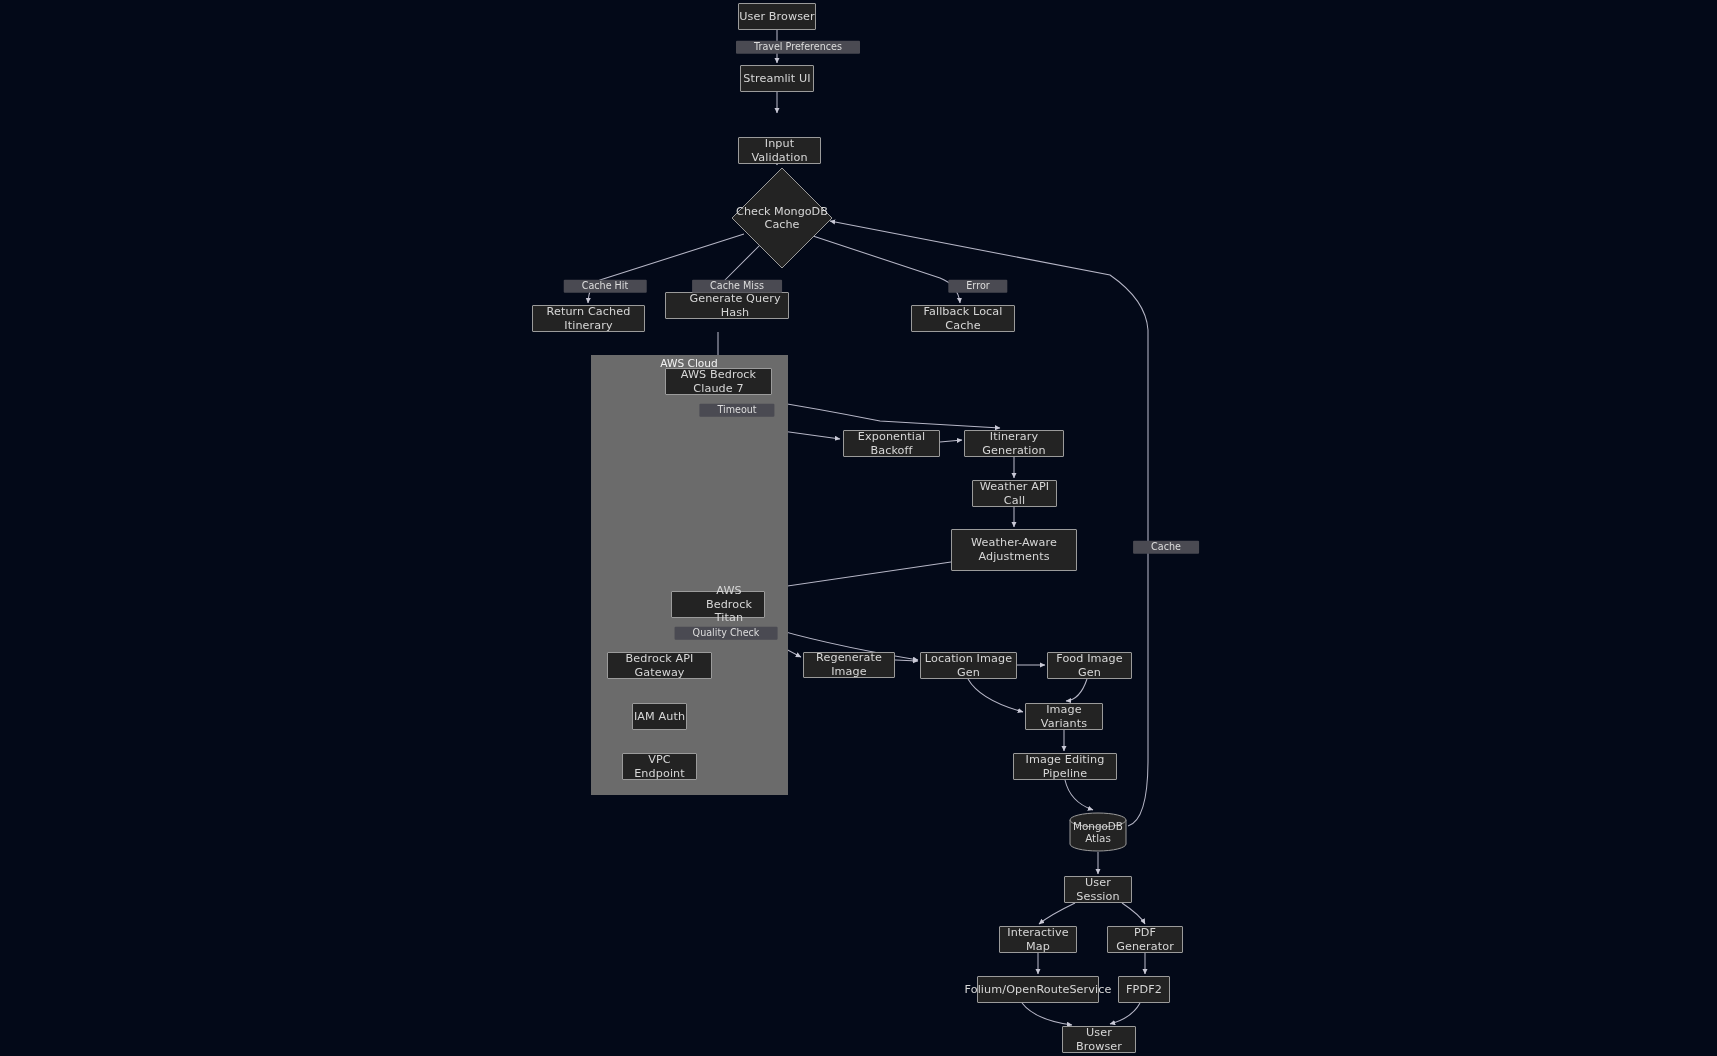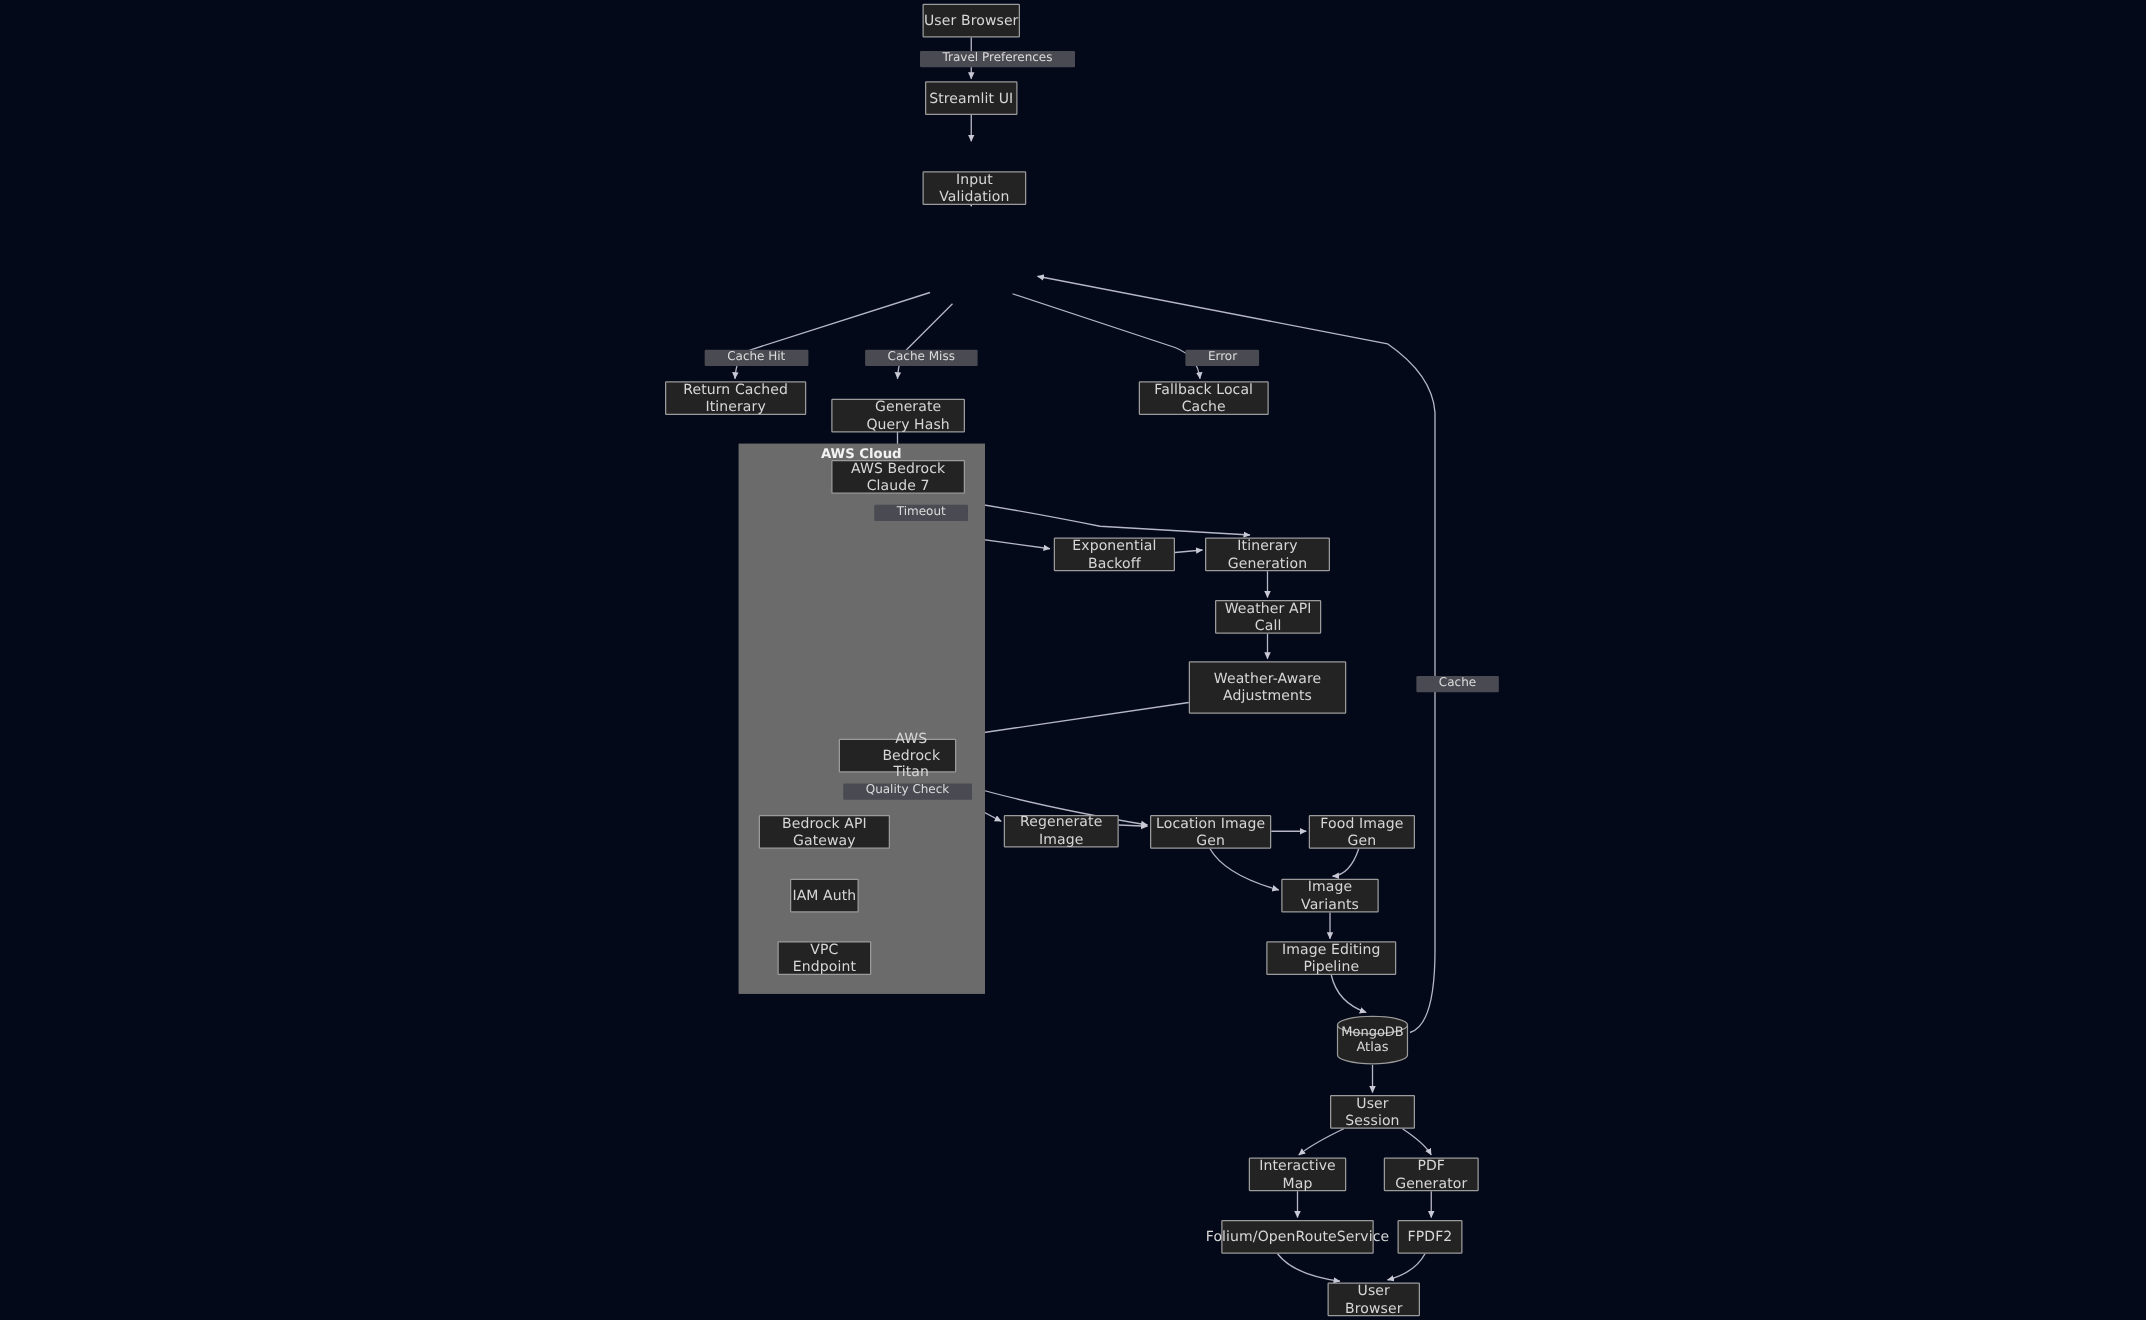--- a/index.html
+++ b/index.html
@@ -95,21 +95,21 @@
     position: absolute;
     box-sizing: border-box;
     background: #6b6b6b;
     border: 1px solid #6b6b6b;
     z-index: 1;
   }
   .subgraph-title {
     position: absolute;
     color: #f2f2f2;
     font-size: 10.6px;
-    font-weight: bold;
+    font-weight: normal;
     transform: translateX(-50%);
     z-index: 4;
     white-space: nowrap;
   }
 </style>
 </head>
 <body>
 
 <div id="canvas">
 
@@ -173,24 +173,30 @@
 
   <div class="subgraph" style="left:591px; top:355px; width:197px; height:440px;"></div>
   <div class="subgraph-title" style="left:689px; top:357px;">AWS Cloud</div>
 
   <div class="node" style="left:738px; top:3px; width:78px; height:27px;">User Browser</div>
 
   <div class="node" style="left:740px; top:65px; width:74px; height:27px;">Streamlit UI</div>
 
   <div class="node" style="left:738px; top:115px; width:83px; height:27px;margin-top:22px;">Input Validation</div>
 
+  <div class="decision" style="left:731px; top:167px; width:102px; height:102px;">
+    <svg width="102" height="102" viewBox="0 0 102 102">
+      <polygon points="51,1 101,51 51,101 1,51" fill="#232323" stroke="#9b9b9b" stroke-width="1"></polygon>
+    </svg>
+    <div class="dlabel">Check MongoDB Cache</div>
+  </div>
 
   <div class="node" style="left:532px; top:305px; width:113px; height:27px;">Return Cached Itinerary</div>
 
-  <div class="node" style="left:665px; top:319px; width:107px; height:27px;padding-left:16px;">Generate Query Hash</div>
+  <div class="node" style="left:665px; top:292px; width:124px; height:27px;padding-left:16px;">Generate Query Hash</div>
 
   <div class="node" style="left:911px; top:305px; width:104px; height:27px;">Fallback Local Cache</div>
 
   <div class="node" style="left:665px; top:368px; width:107px; height:27px;">AWS Bedrock Claude 7</div>
 
   <div class="node" style="left:843px; top:430px; width:97px; height:27px;">Exponential Backoff</div>
 
   <div class="node" style="left:964px; top:430px; width:100px; height:27px;">Itinerary Generation</div>
 
   <div class="node" style="left:972px; top:480px; width:85px; height:27px;">Weather API Call</div>

